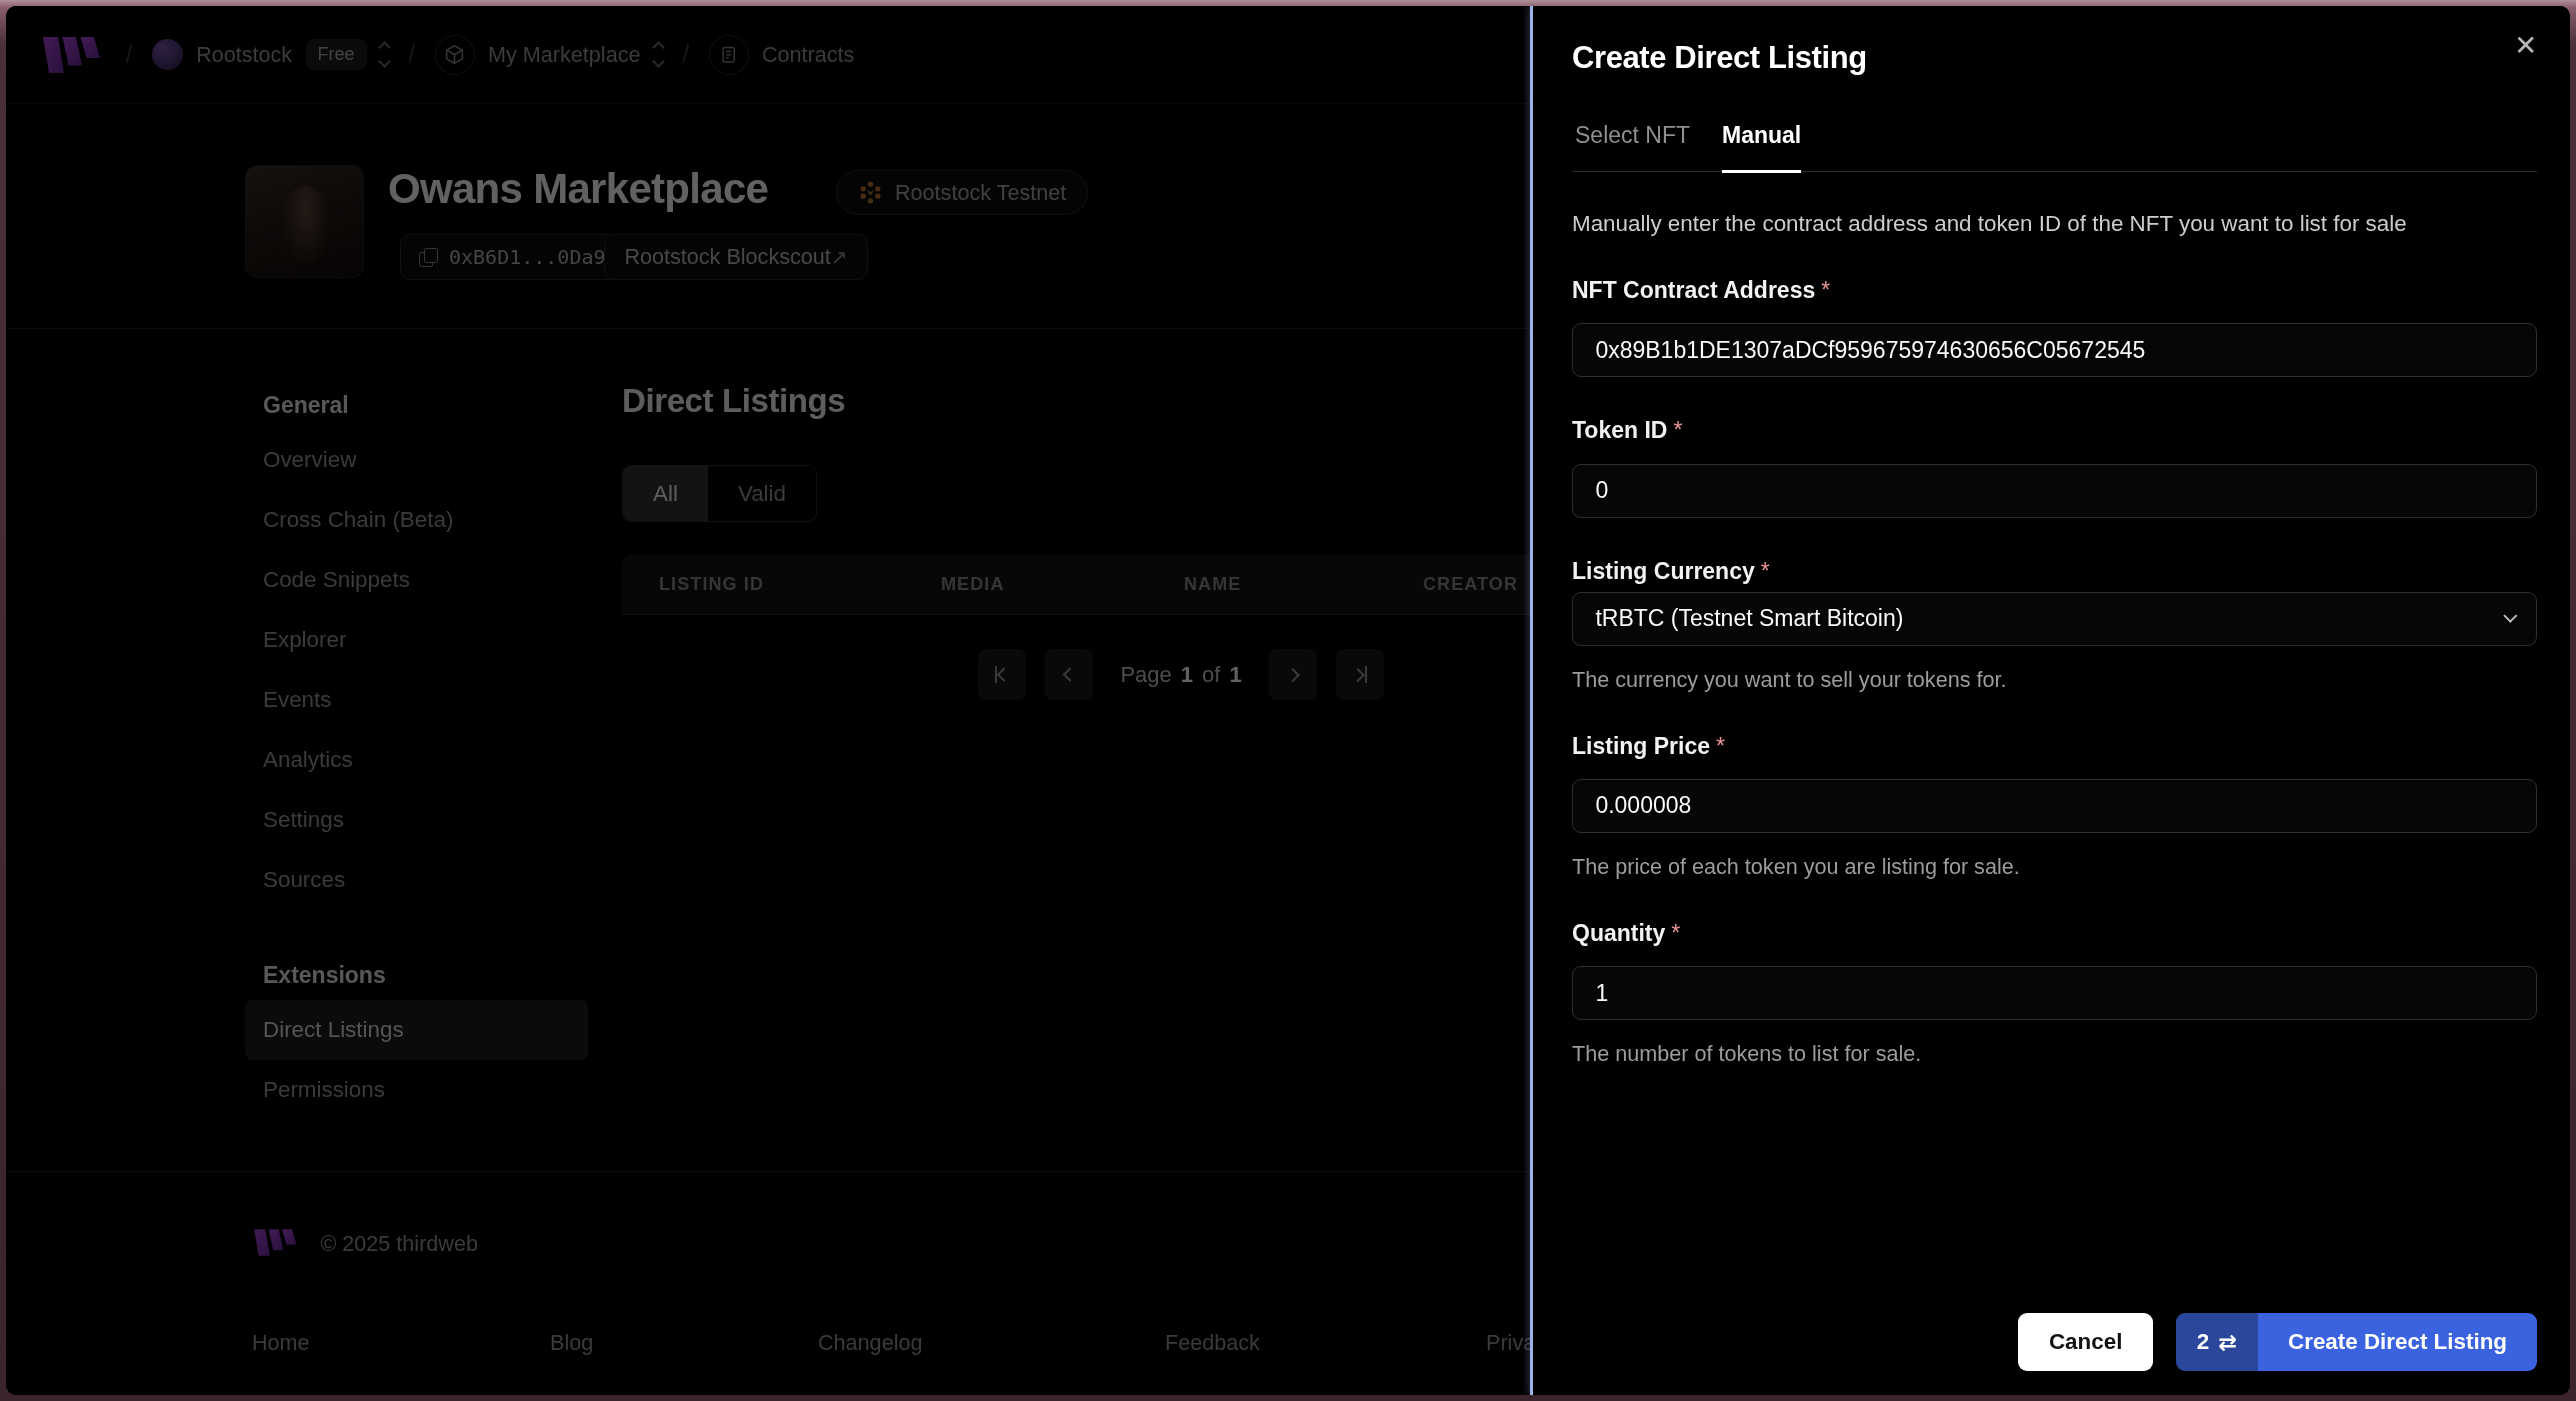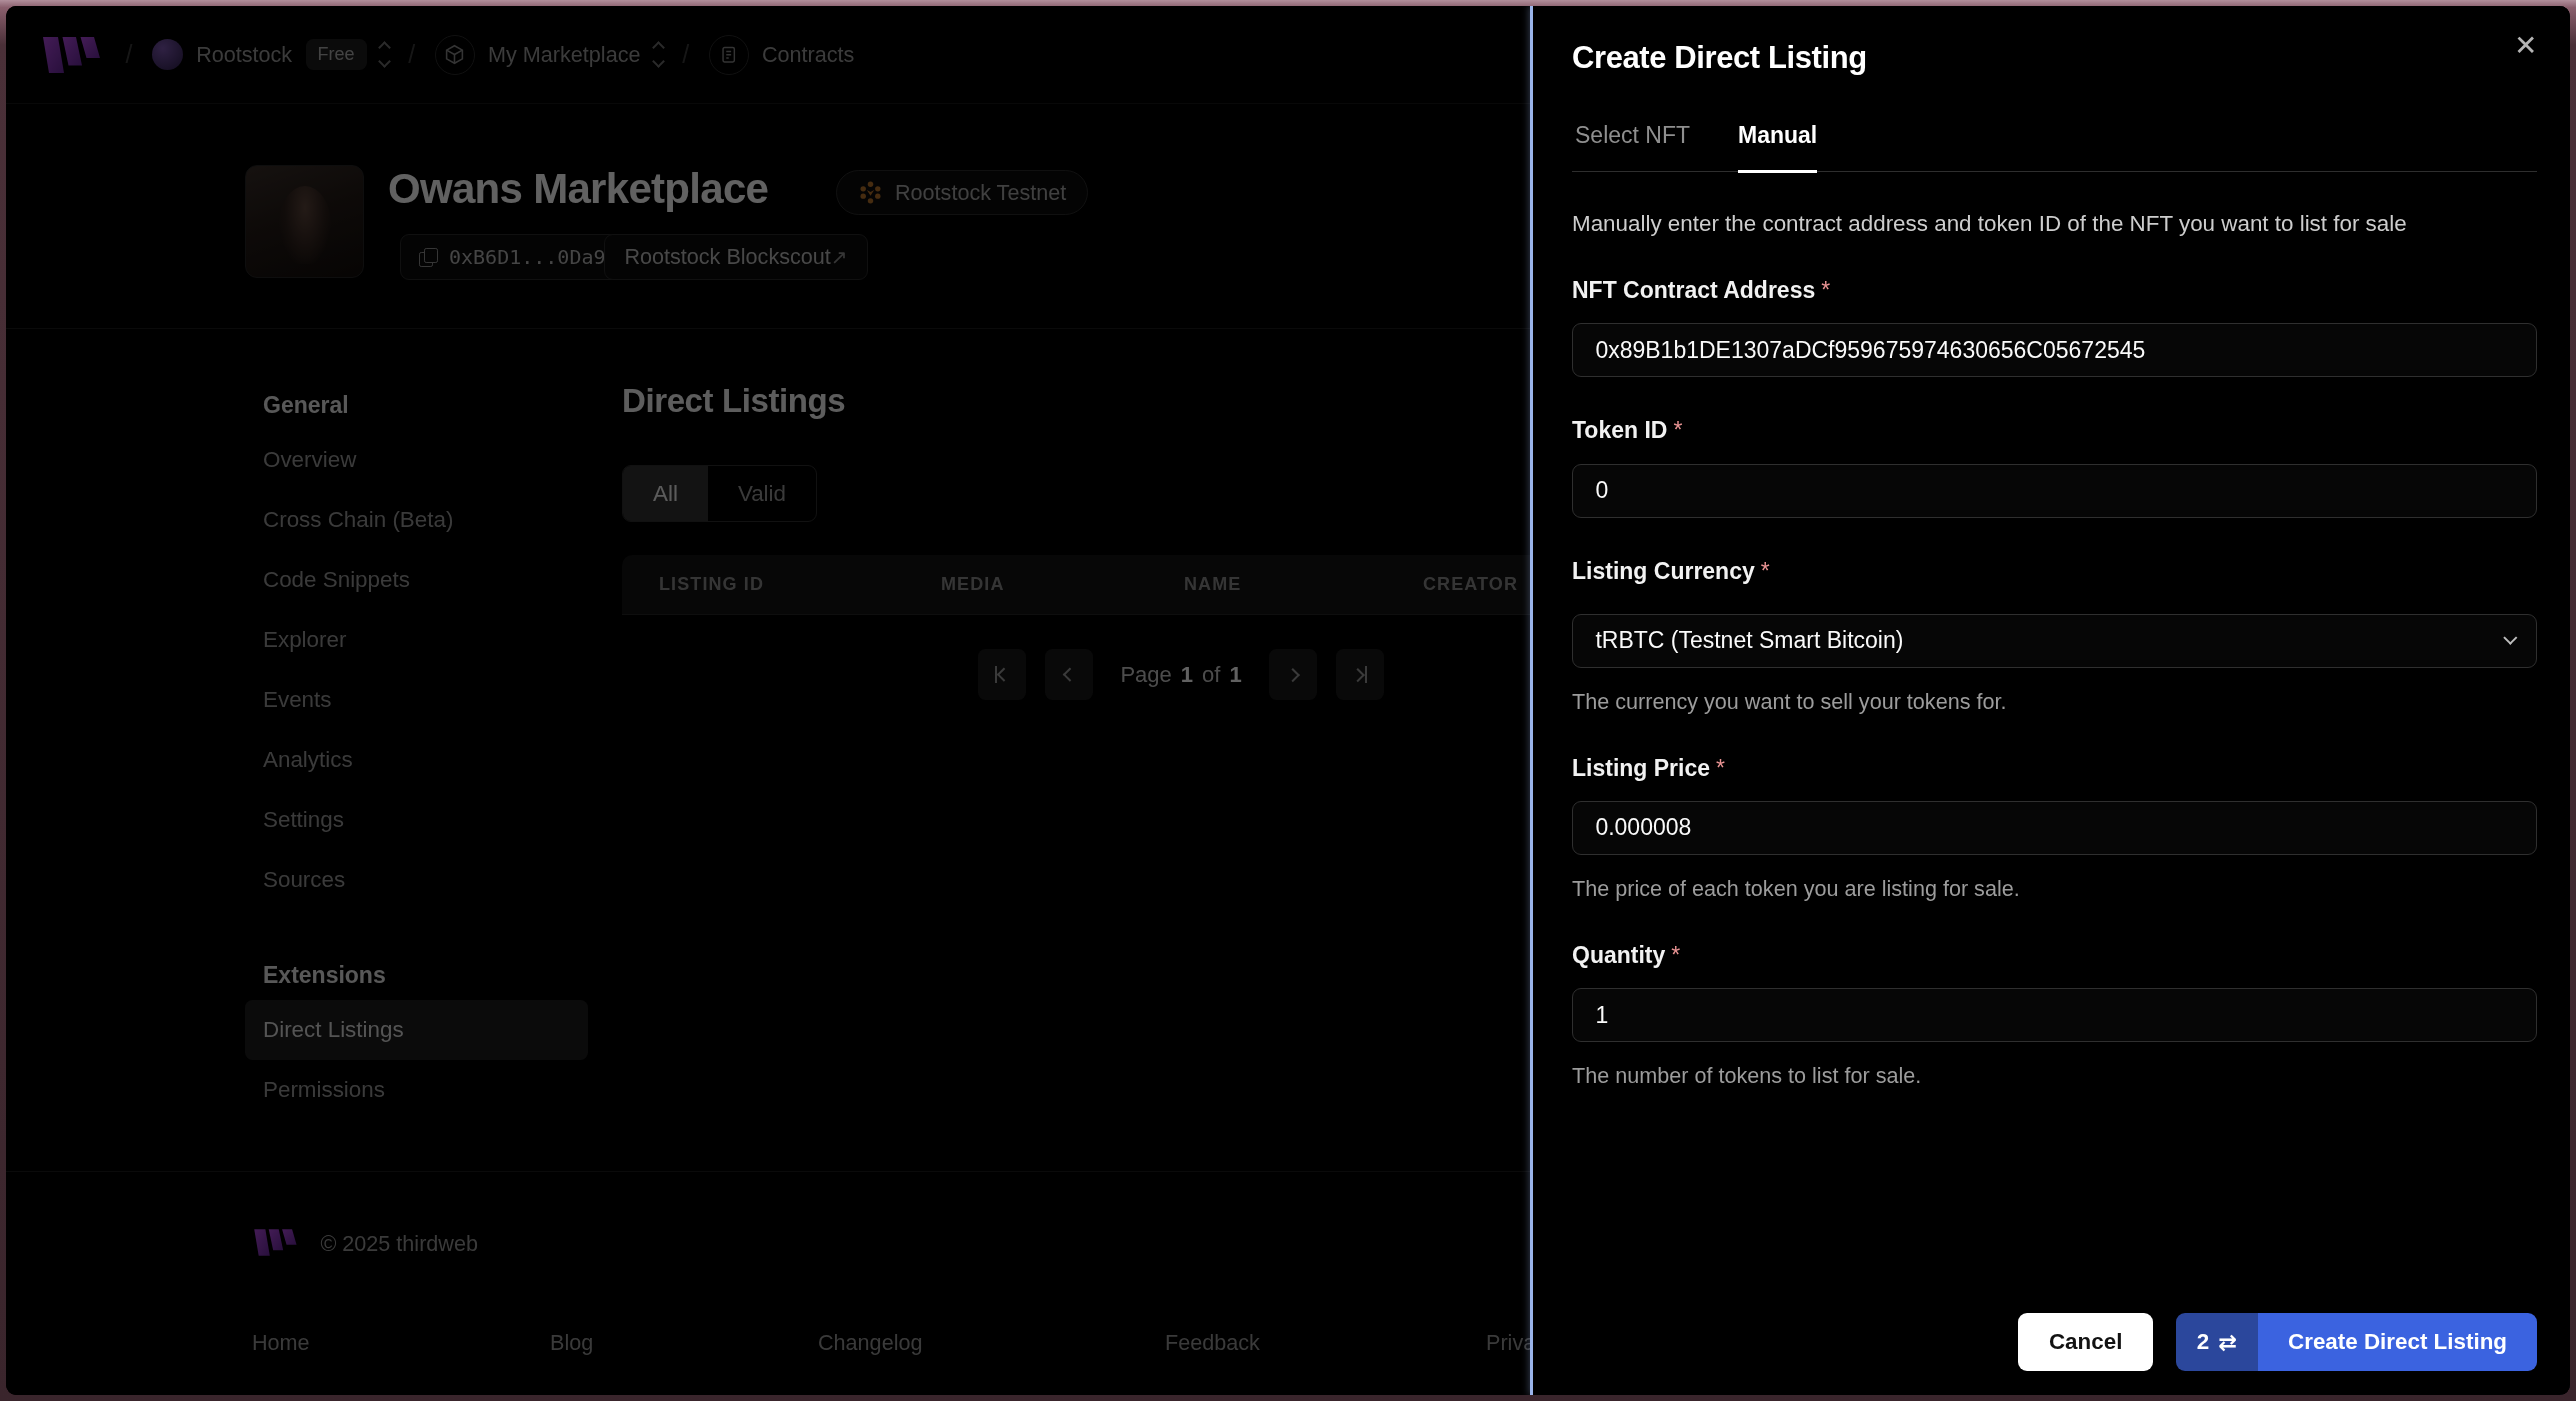--- a/index.html
+++ b/index.html
@@ -93,33 +93,33 @@
 
   
   .scrim { position:absolute; inset:0; background:rgba(0,0,0,0.62); }
   .drawer {
     position:absolute; left:1524px; top:0; bottom:0; width:1040px; background:#000;
     border-left:3px solid #9ab4ea; box-shadow:-1.5px 0 7.5px rgba(154,180,234,.35);
     padding:0 33px 0 39px;
   }
   .d-close { position:absolute; right:28px; top:18px; font-size:28px; color:#b5b5b5; padding:4.5px; }
   .d-title { margin-top:34px; font-size:31px; font-weight:700; letter-spacing:-0.4px; color:#fff; }
-  .d-tabs { margin-top:46px; display:flex; gap:48px; border-bottom:1.5px solid #2e2e2e; padding:0 3px; }
+  .d-tabs { margin-top:46px; display:flex; gap:32px; border-bottom:1.5px solid #2e2e2e; padding:0 3px; }
   .d-tab { font-size:23px; color:#8f8f8f; padding-bottom:21px; }
   .d-tab.active { color:#fff; font-weight:700; border-bottom:3.7px solid #fff; margin-bottom:-2.2px; }
   .d-desc { margin-top:39px; font-size:22.4px; color:#cdcdcd; }
   .field { margin-top:40px; }
   .f-label { font-size:23px; font-weight:700; color:#f2f2f2; }
   .req { color:#e89393; font-weight:400; margin-left:6px; }
   .f-input {
     margin-top:19.4px; width:100%; height:54px; background:#060606; border:1.5px solid #2f2f2f;
     border-radius:9px; color:#fafafa; font-size:23px; padding:0 22.4px;
     font-family:"Liberation Sans","DejaVu Sans",sans-serif; outline:none; display:block;
   }
-  .f-select { display:flex; align-items:center; justify-content:space-between; margin-top:29px;
+  .f-select { display:flex; align-items:center; justify-content:space-between; margin-top:7px;
     height:54px; background:#060606; border:1.5px solid #2f2f2f; border-radius:9px; padding:0 22.4px; }
   .f-select .val { color:#fafafa; font-size:23px; }
   .chev-dn { width:10.4px; height:10.4px; border:solid #bdbdbd; border-width:0 2.2px 2.2px 0; transform:rotate(45deg) translateY(-3px); }
   .f-help { margin-top:21px; font-size:21.6px; color:#9c9c9c; }
   .d-actions { position:absolute; right:33px; bottom:24px; display:flex; align-items:center; gap:22.4px; }
   .btn-cancel { background:#fff; color:#121212; font-size:22.4px; font-weight:600; border-radius:9px; height:58px; padding:8px 31px; display:flex; align-items:center; }
   .btn-submit-wrap { display:flex; border-radius:9px; overflow:hidden; height:58px; }
   .btn-count { background:#2b479c; color:#fff; font-size:22.4px; font-weight:600; display:flex; align-items:center; gap:9px; padding:0 21px; }
   .btn-submit { background:#3b63e0; color:#fff; font-size:22.4px; font-weight:700; display:flex; align-items:center; padding:0 30px; }
 </style>

